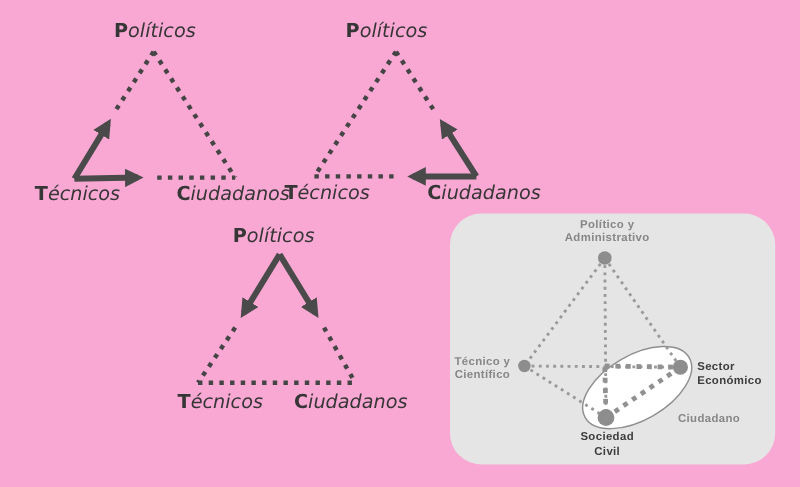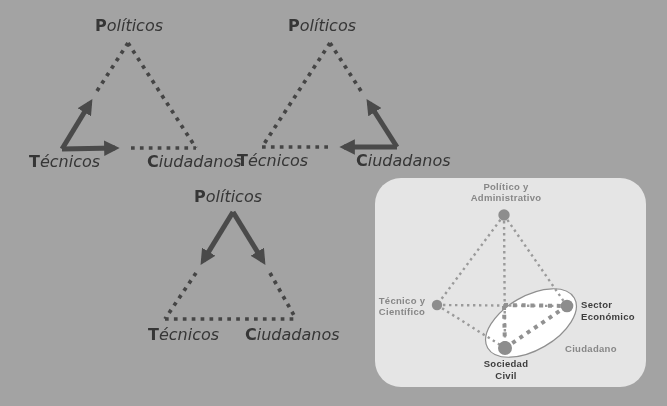--- a/index.html
+++ b/index.html
@@ -1,16 +1,16 @@
 <!DOCTYPE html>
 <html><head>
 <meta charset="utf-8">
 <style>
   html,body{margin:0;padding:0;background:#ffffff;}
-  .stage{position:relative;width:667px;height:406px;background:#a3a3a3;overflow:hidden;
+  .stage{position:relative;width:667px;height:406px;background:#f9a8d4;overflow:hidden;
          font-family:"Liberation Sans",sans-serif;}
   svg{position:absolute;left:0;top:0;}
 
   
   .tri-dot{stroke:#454545;stroke-width:3.7;stroke-dasharray:3.7 5.2;stroke-linecap:butt;fill:none;}
   .tri-arrow{stroke:#4a4a4a;stroke-width:5;fill:none;stroke-linecap:butt;}
   .tri-label{font-family:"DejaVu Sans",sans-serif;font-size:16px;fill:#363636;}
   .tri-init{font-weight:bold;font-style:normal;}
   .tri-rest{font-style:italic;}
 

